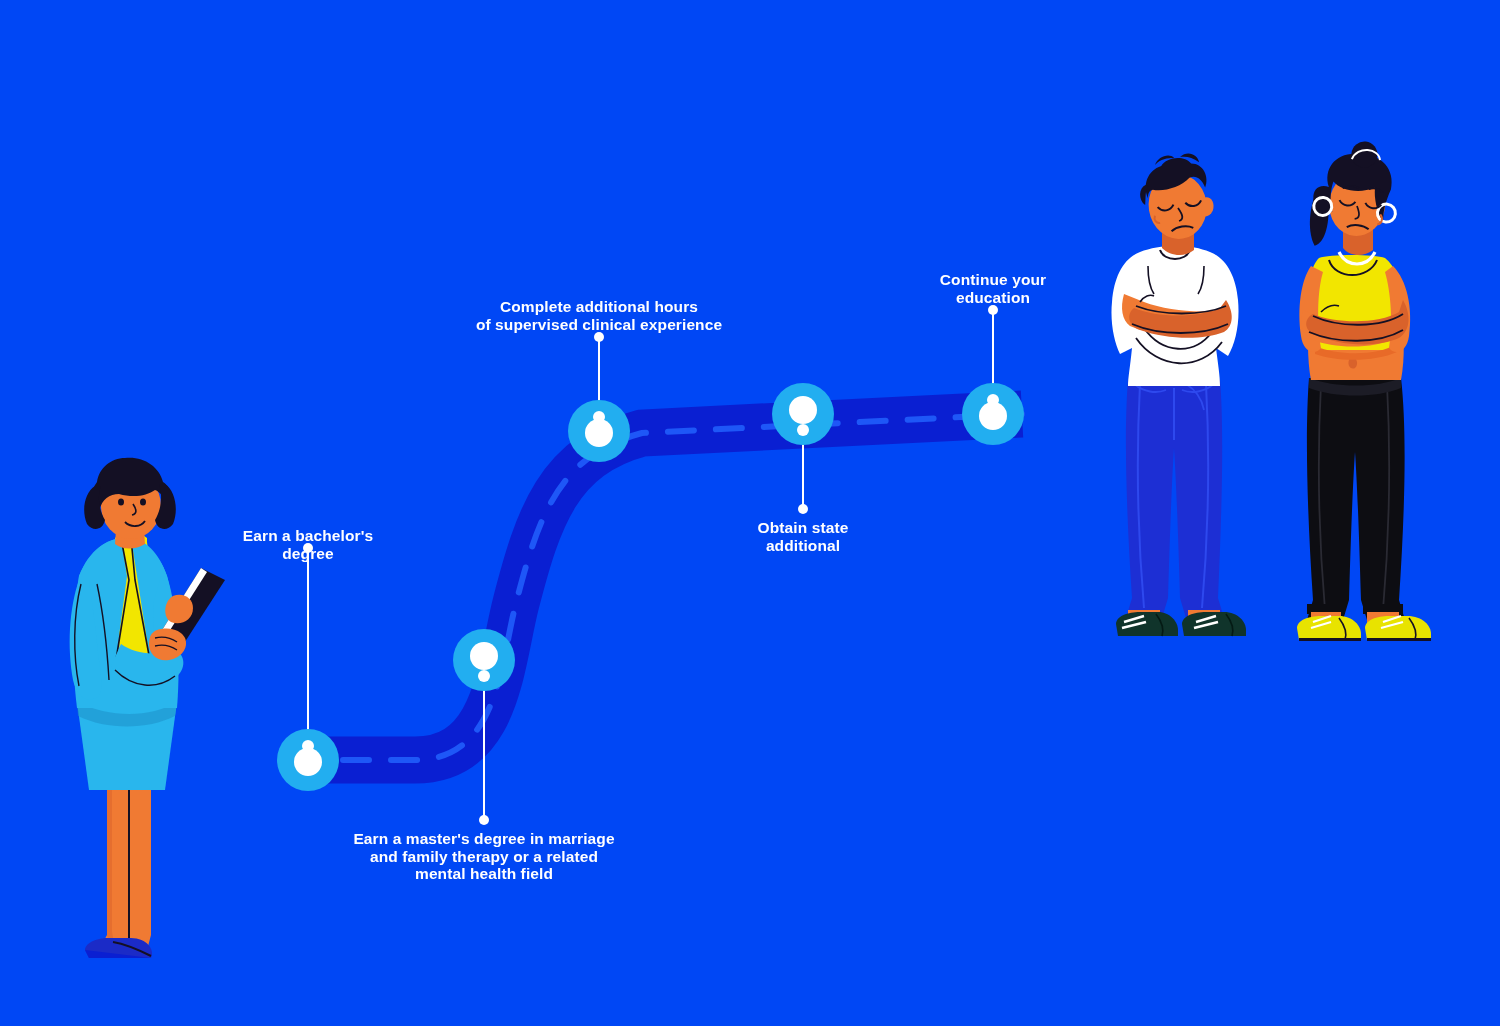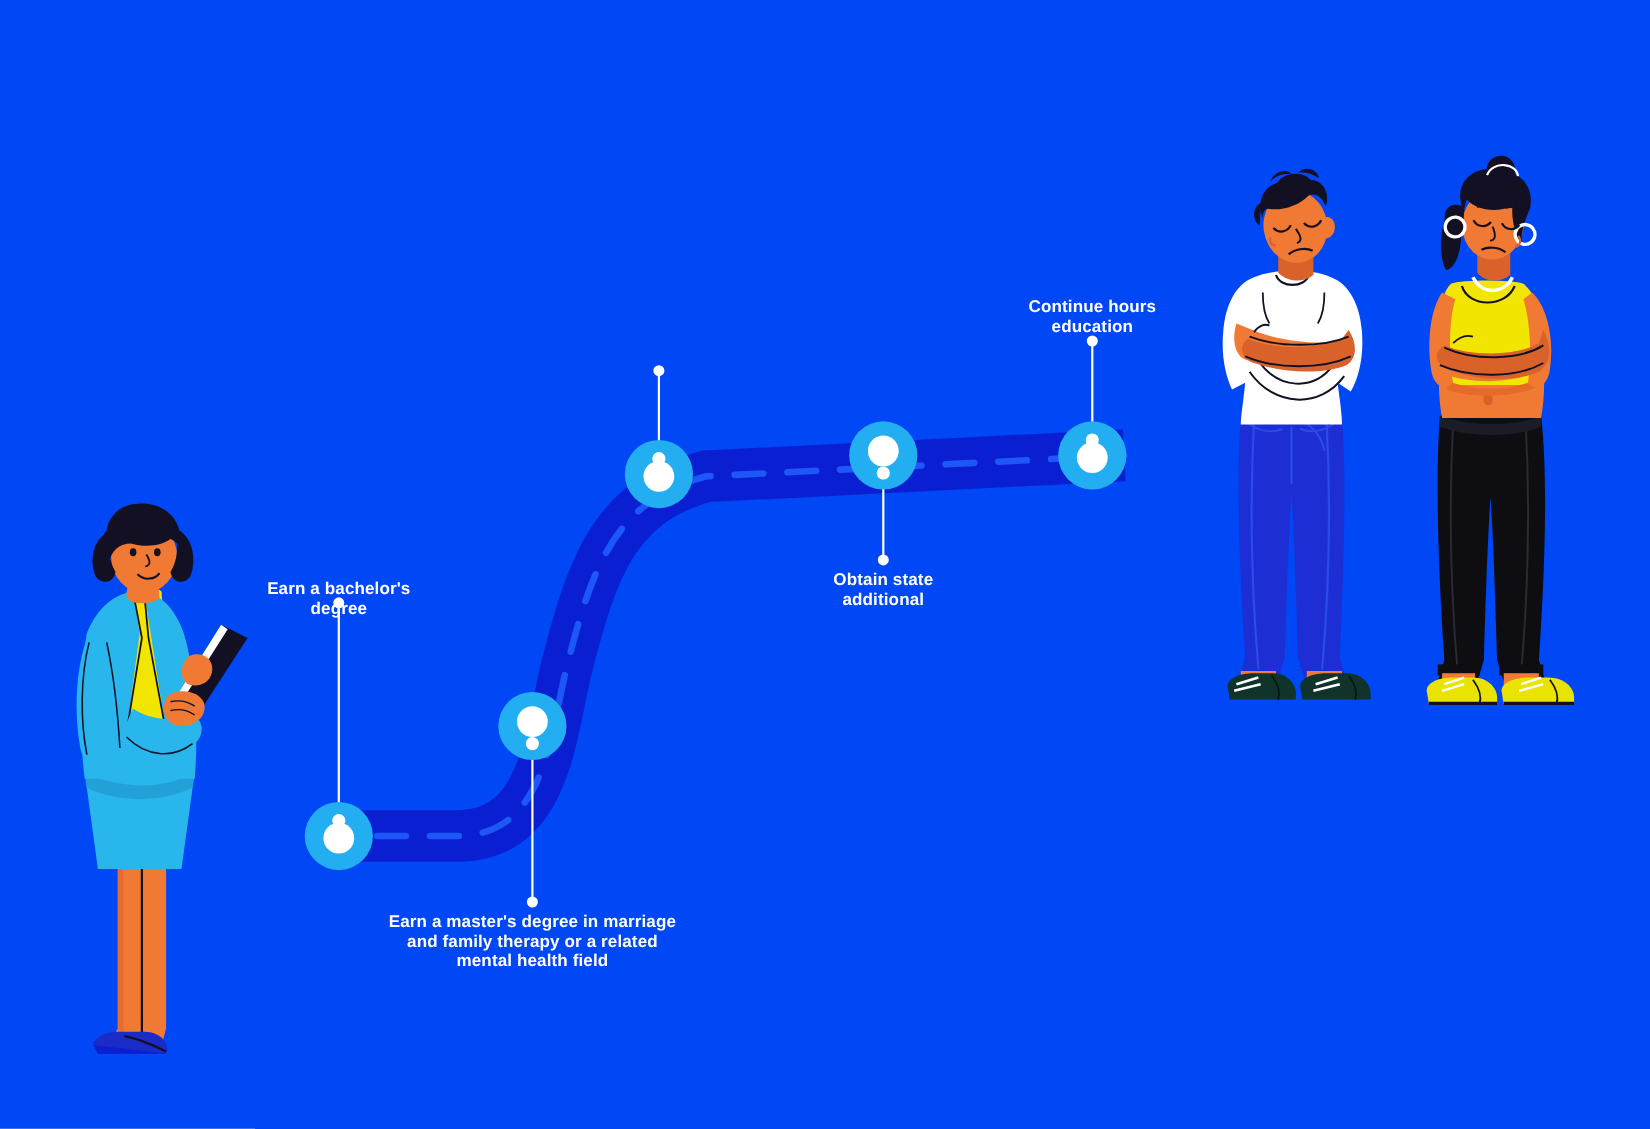--- a/index.html
+++ b/index.html
@@ -290,20 +290,22 @@
     </g>
   </svg>
 
   <div class="label" style="left:308px;top:510px;margin-top:17px;">Earn a bachelor's
 degree</div>
 
   <div class="label" style="left:484px;top:830px;text-align:center;">Earn a master's degree in marriage
 and family therapy or a related
 mental health field</div>
 
+  <div class="label" style="left:599px;top:298px;">Complete additional hours
+of supervised clinical experience</div>
 
   <div class="label" style="left:803px;top:519px;">Obtain state
 additional</div>
 
-  <div class="label" style="left:993px;top:271px;">Continue hours
+  <div class="label" style="left:993px;top:271px;">Continue your
 education</div>
 
 </div>
 
 </body></html>

